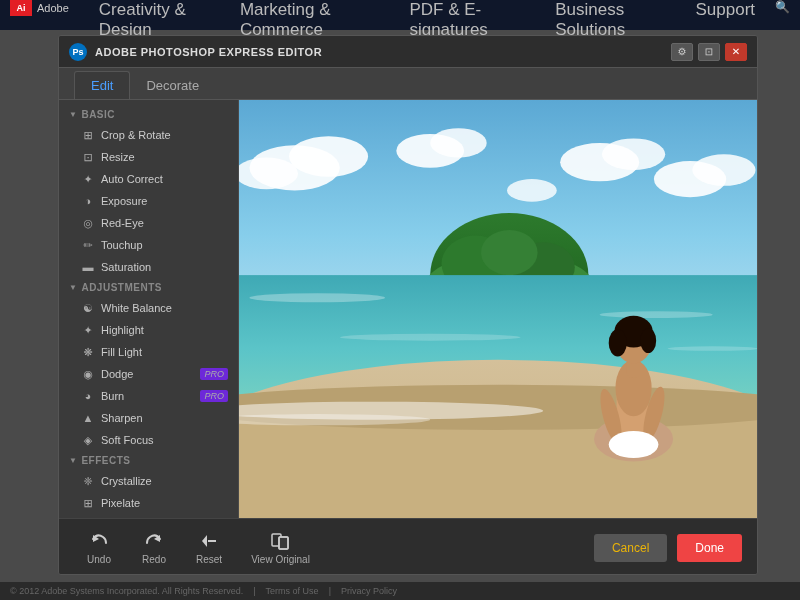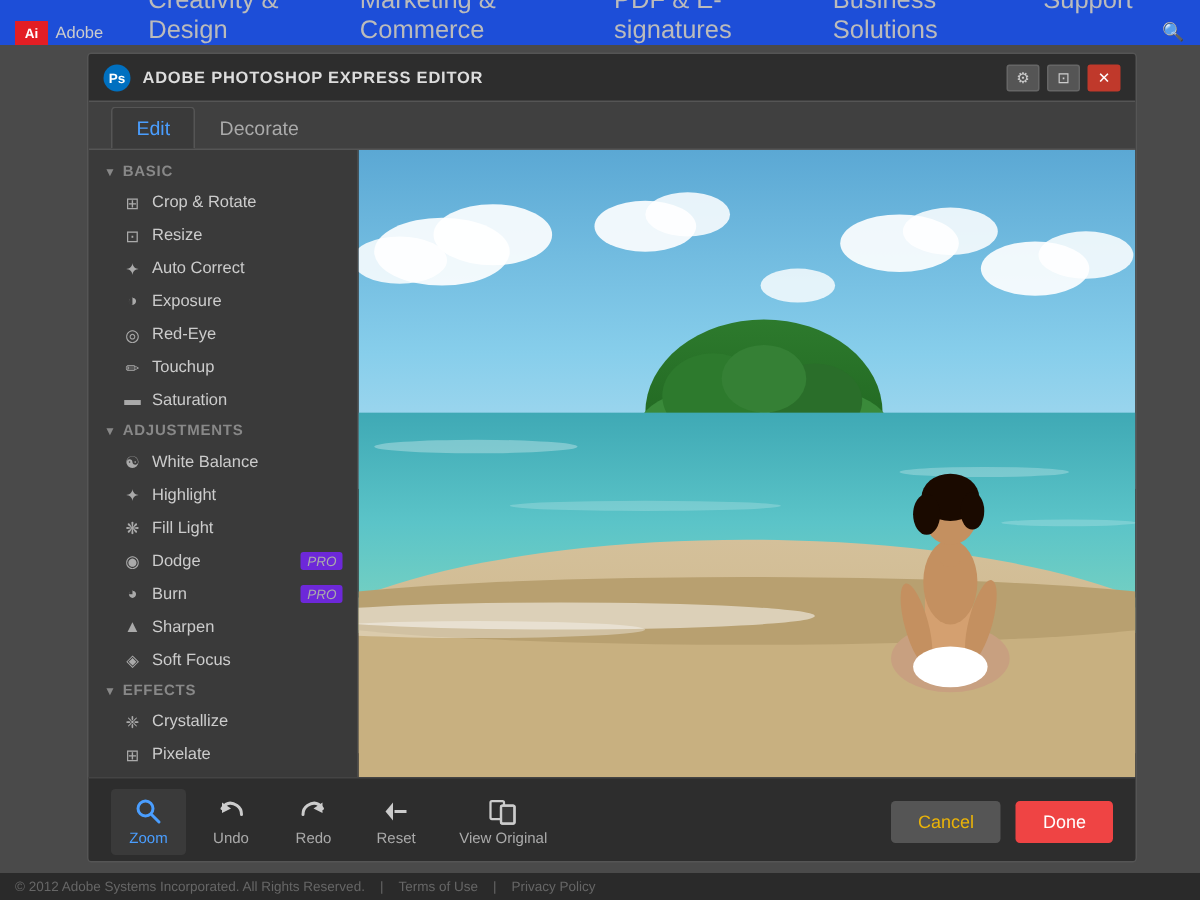--- a/index.html
+++ b/index.html
@@ -9,23 +9,23 @@
       background: #4a4a4a;
       font-family: Arial, sans-serif;
       font-size: 12px;
       overflow: hidden;
     }
 
     
     .adobe-bar {
       width: 100%;
       height: 30px;
-      background: #1d4ed8;
-      display: flex;
-      align-items: flex-end;
+      background: #0f172a;
+      display: flex;
+      align-items: flex-start;
       padding: 0 10px;
       gap: 20px;
     }
     .adobe-logo {
       display: flex;
       align-items: center;
       gap: 5px;
       color: #ccc;
       font-size: 11px;
     }
@@ -520,29 +520,20 @@
           <ellipse cx="380" cy="305" rx="22" ry="12" fill="white"></ellipse>
 
           <ellipse cx="150" cy="275" rx="150" ry="8" fill="rgba(255,255,255,0.5)"></ellipse>
           <ellipse cx="100" cy="283" rx="100" ry="5" fill="rgba(255,255,255,0.35)"></ellipse>
         </svg>
       </div>
     </div>
   </div>
 
   <div class="bottom-toolbar">
-    <div class="tool-btn tool-btn-active">
-      <div class="tool-btn-icon">
-        <svg width="20" height="20" viewBox="0 0 20 20" fill="none" xmlns="http://www.w3.org/2000/svg">
-          <circle cx="8" cy="8" r="5" stroke="#4a9eff" stroke-width="2" fill="none"></circle>
-          <line x1="12" y1="12" x2="17" y2="17" stroke="#4a9eff" stroke-width="2" stroke-linecap="round"></line>
-        </svg>
-      </div>
-      <span class="tool-btn-label">Zoom</span>
-    </div>
 
     <div class="tool-btn">
       <div class="tool-btn-icon">
         <svg width="20" height="20" viewBox="0 0 20 20" xmlns="http://www.w3.org/2000/svg">
           <path d="M4 8 Q8 2 14 6 Q17 8 17 12" stroke="#ccc" stroke-width="2" fill="none" stroke-linecap="round"></path>
           <polygon points="4,4 4,11 10,8" fill="#ccc"></polygon>
         </svg>
       </div>
       <span class="tool-btn-label">Undo</span>
     </div>

